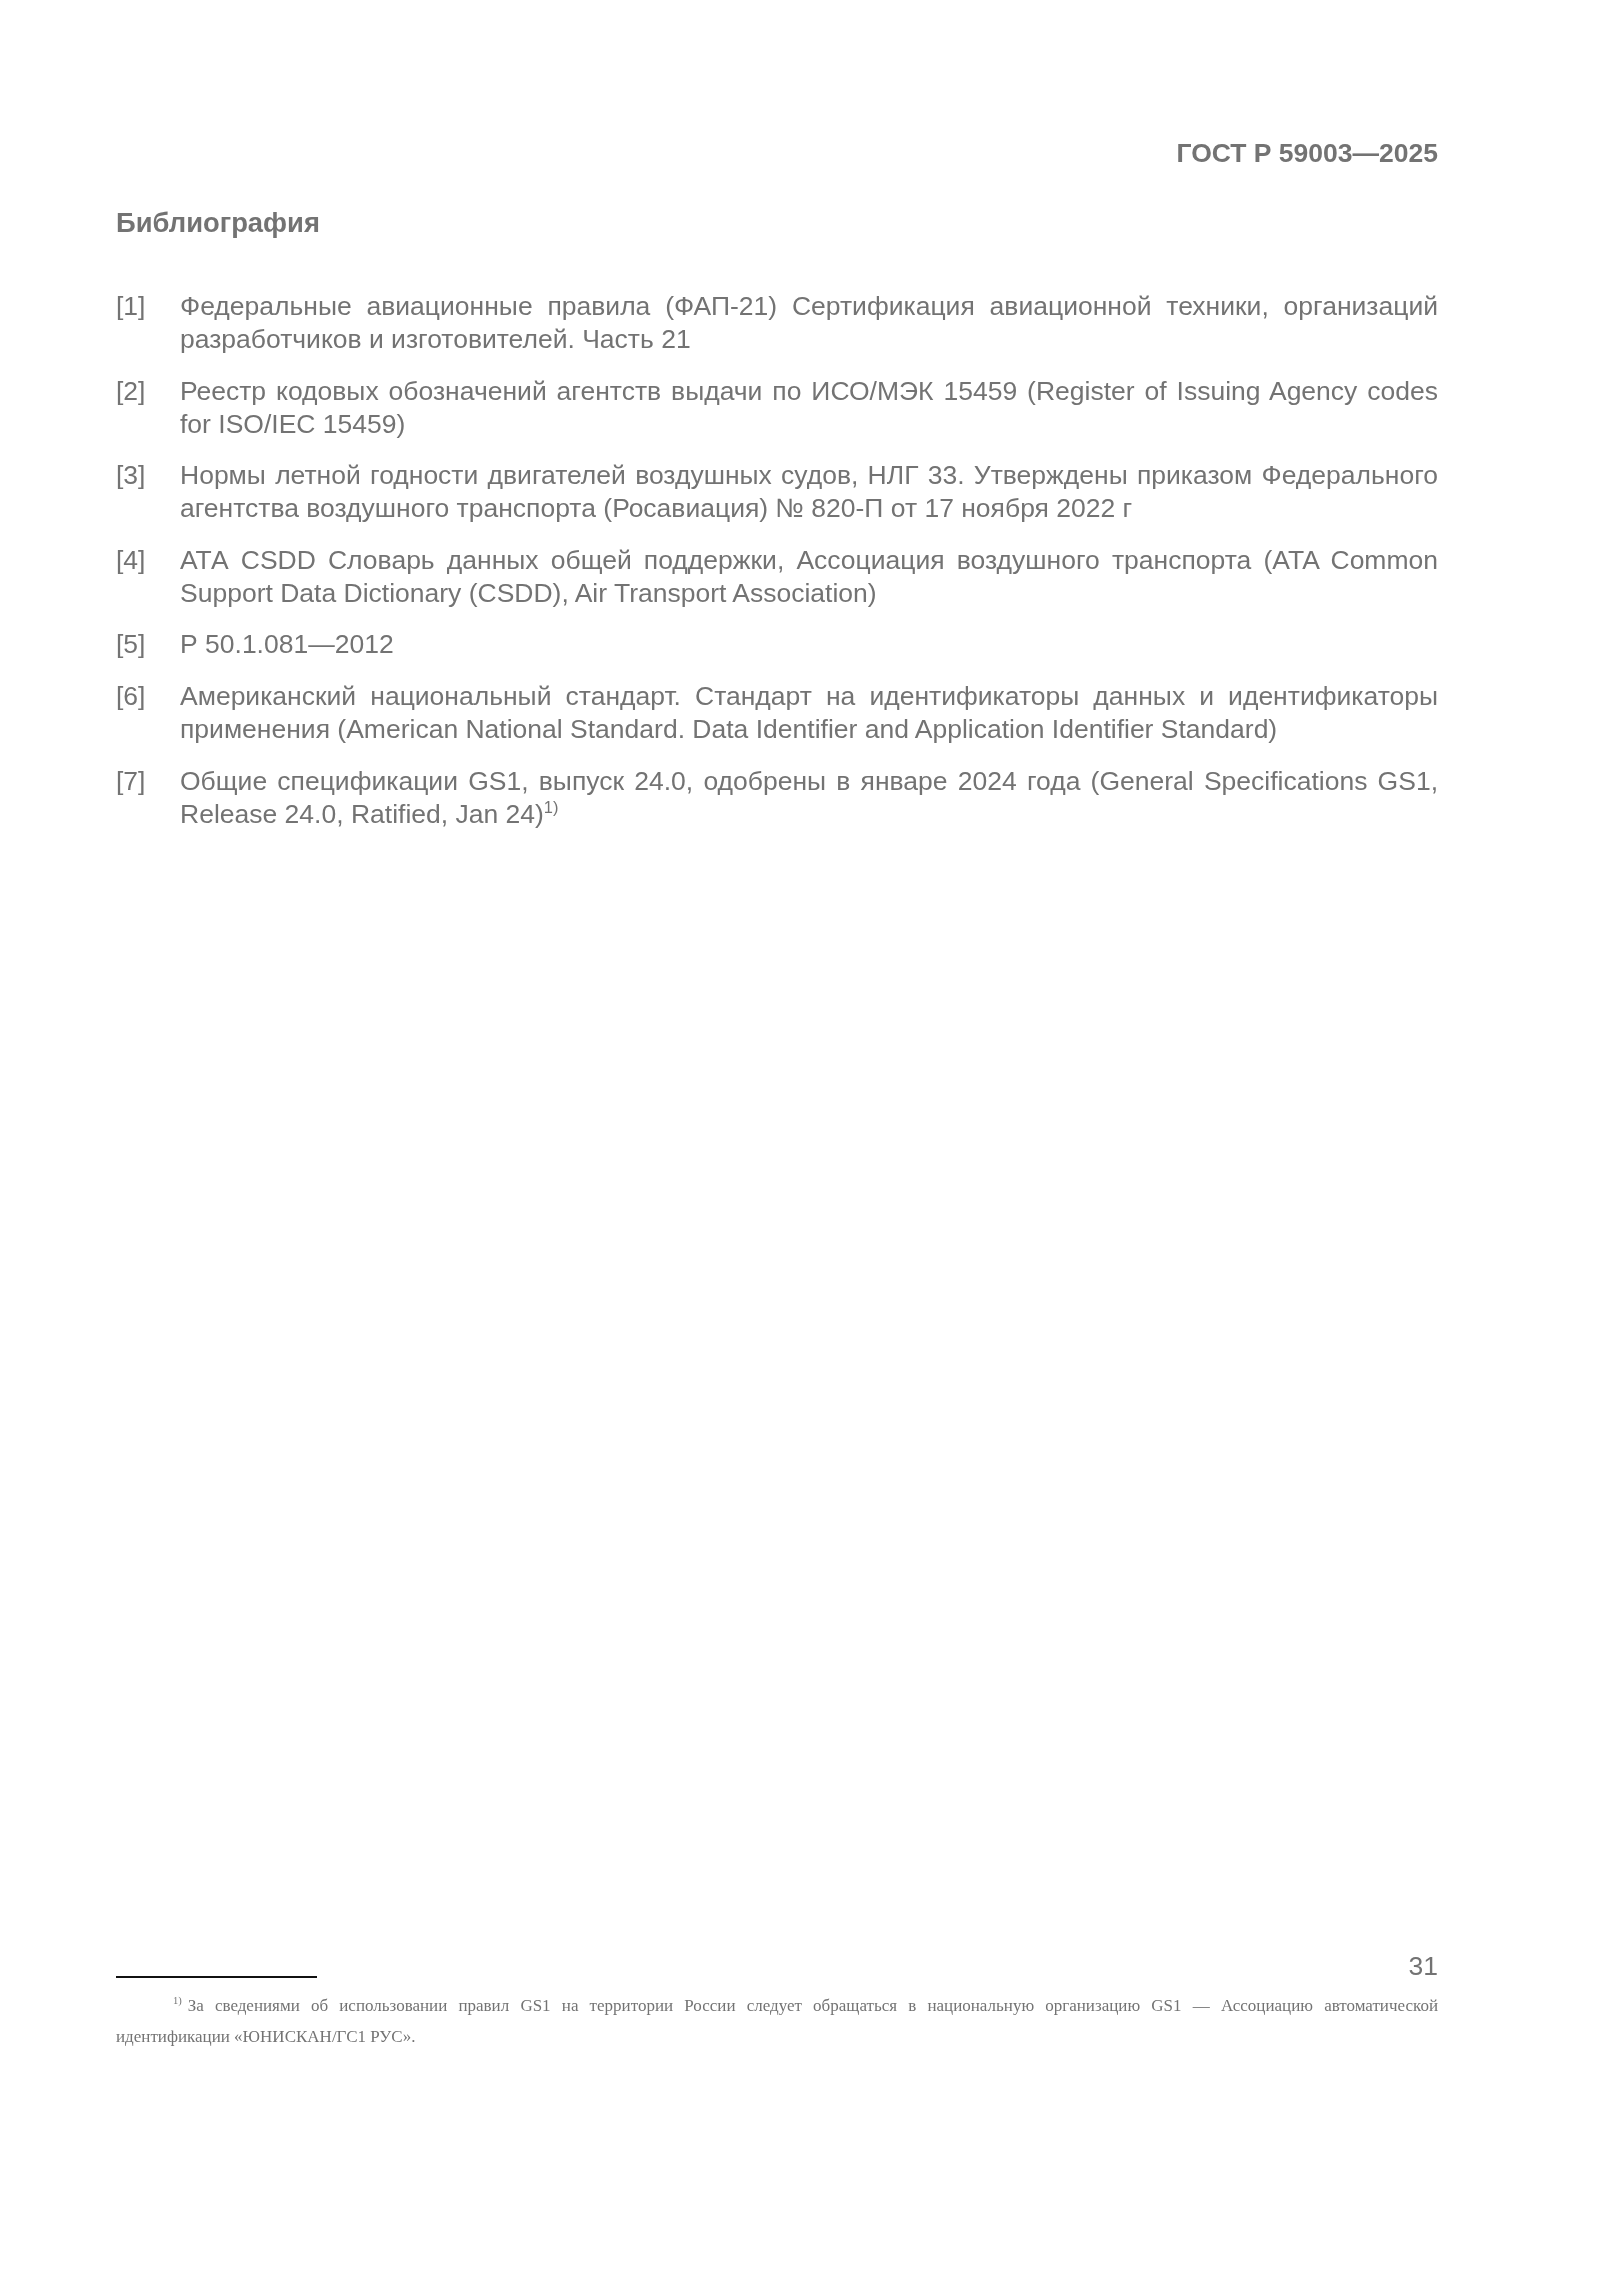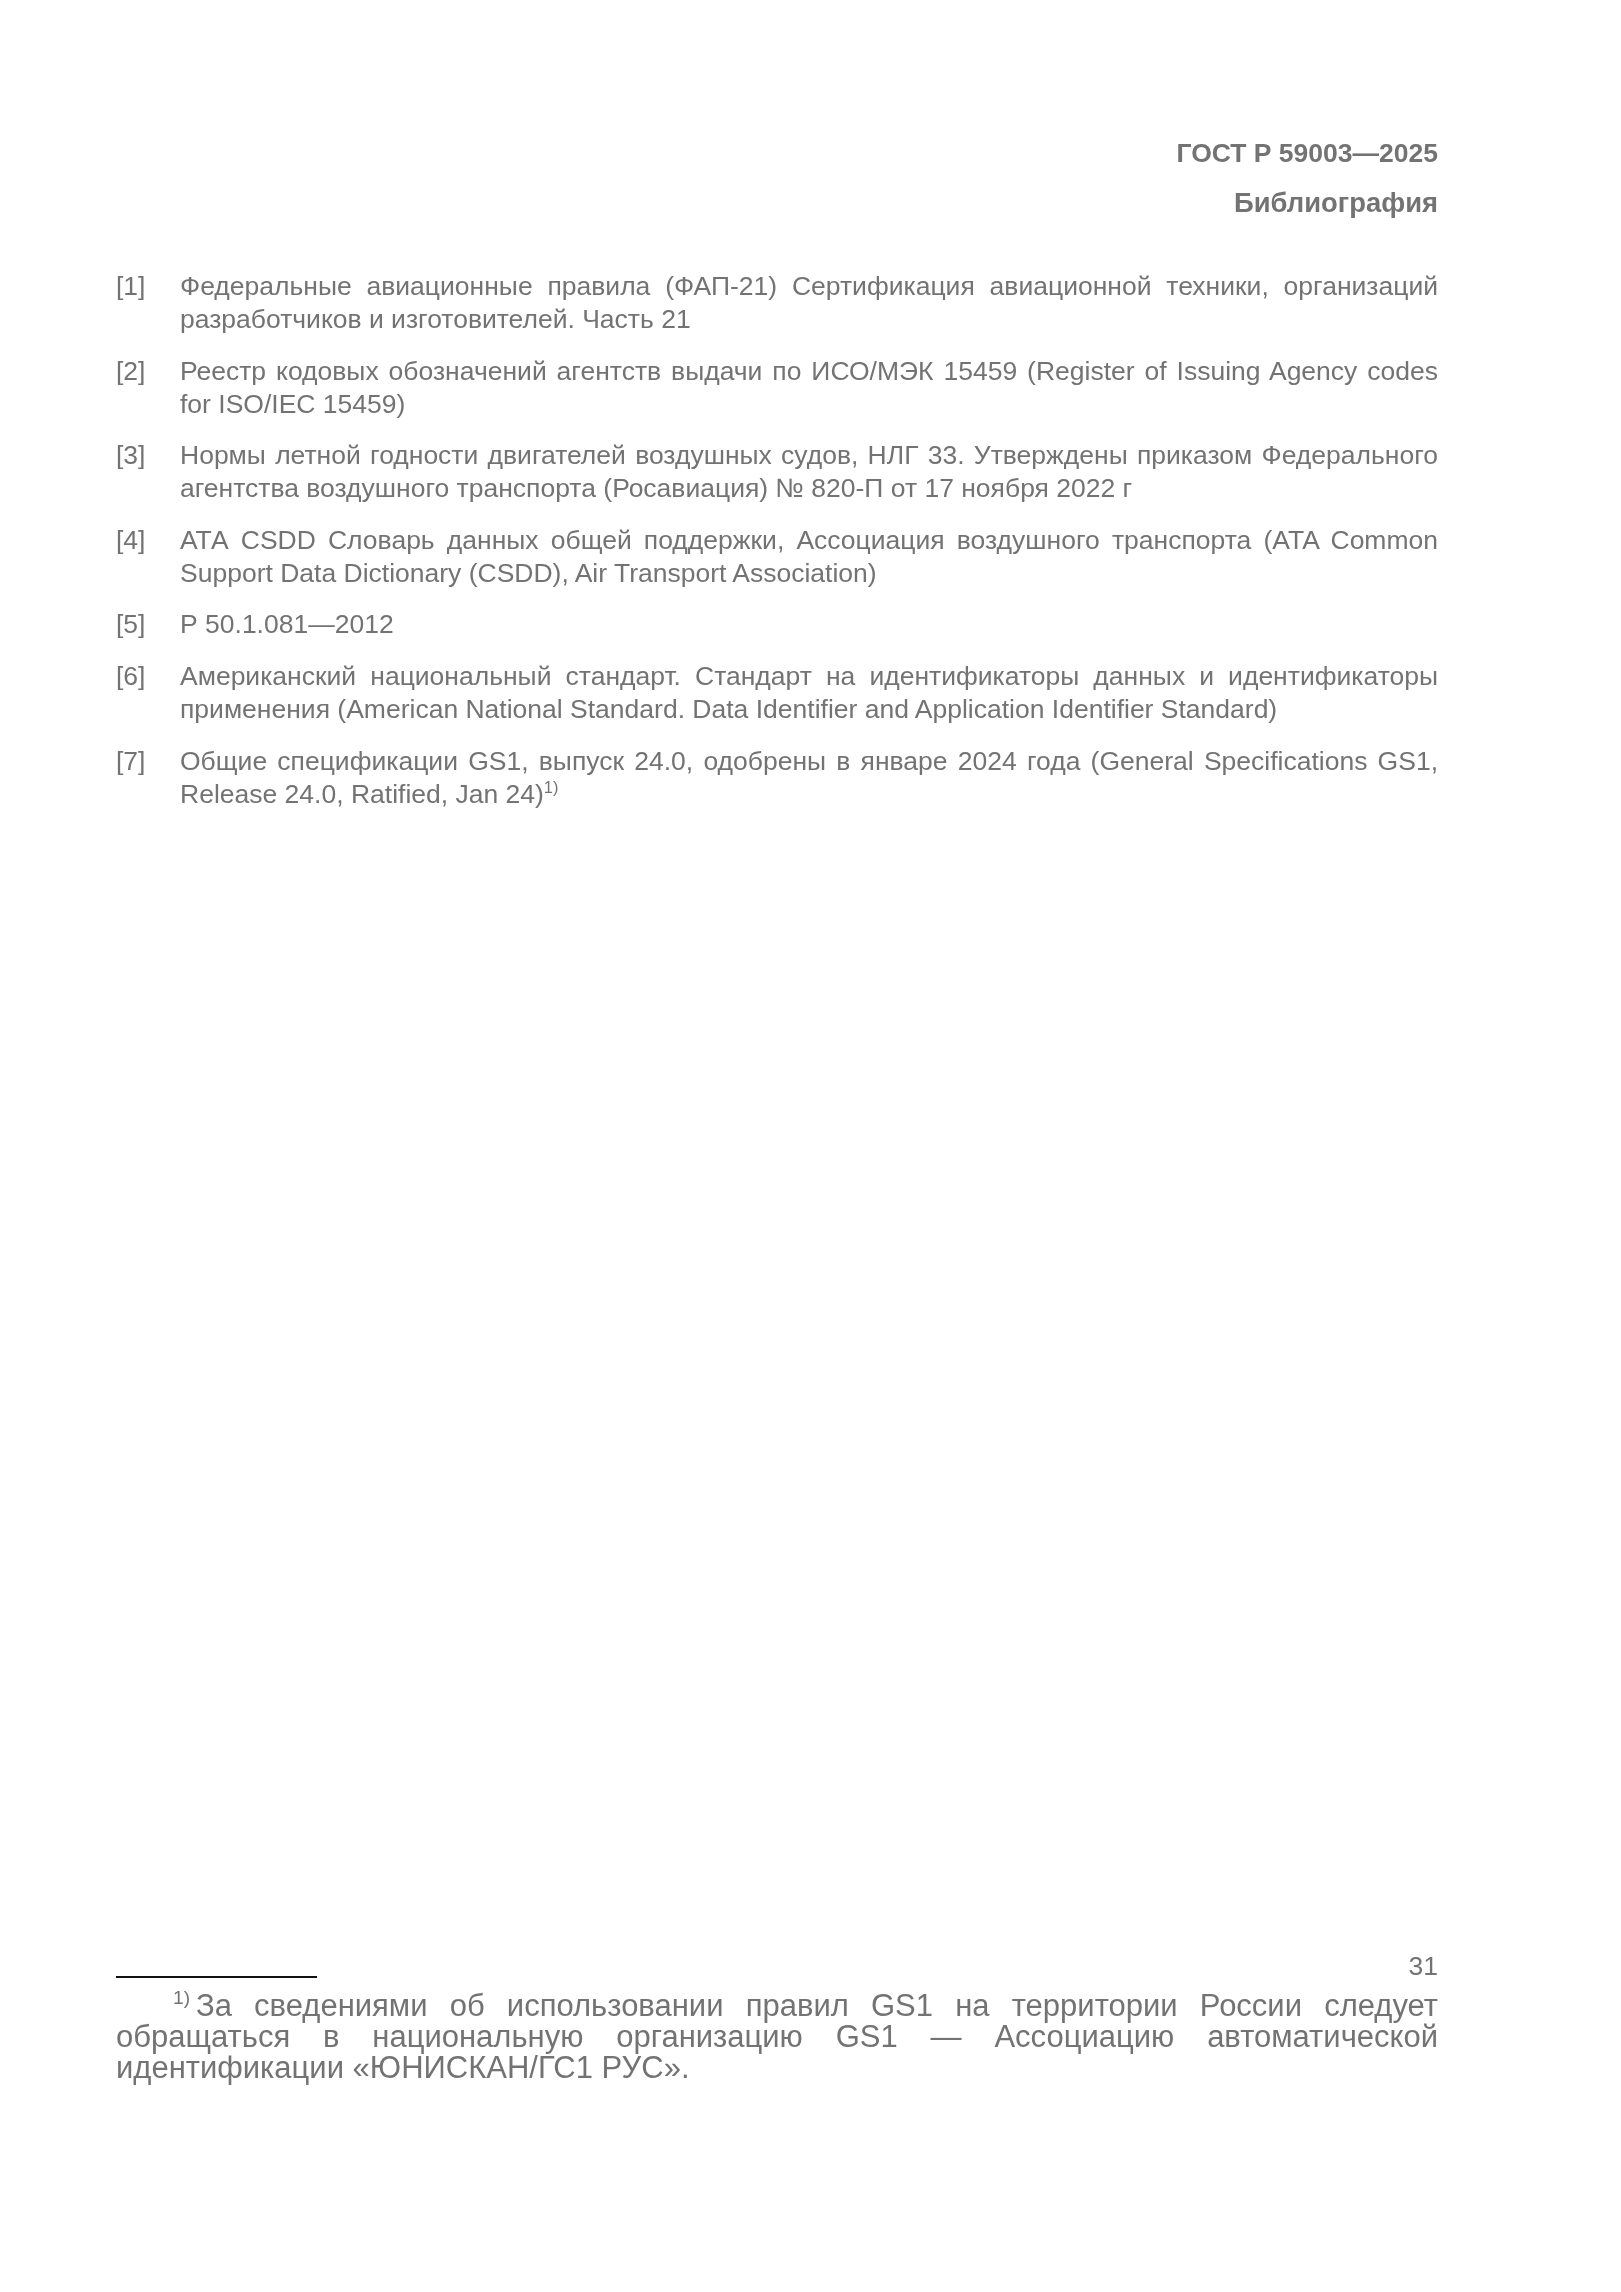--- a/index.html
+++ b/index.html
@@ -18,22 +18,22 @@
     box-sizing: border-box;
     padding: 137px 183px 0 116px;
   }
   .doc-header {
     text-align: right;
     font-weight: bold;
     font-size: 26.5px;
     line-height: 33px;
   }
   .doc-title {
-    margin: 16px 0 51px 0;
-    text-align: right;
+    margin: 36px 0 51px 0;
+    text-align: left;
     font-weight: bold;
     font-size: 27.4px;
     line-height: 33px;
   }
   .entries {
     font-size: 26.5px;
     line-height: 33px;
   }
   .entry {
     display: flex;
@@ -70,24 +70,25 @@
     top: 1976px;
   }
   .footnote-rule {
     width: 201px;
     height: 0;
     border-top: 2px solid #111111;
     margin-bottom: 11.8px;
   }
   .footnote-text {
     margin: 0;
-    font-size: 31px;
+    font-size: 17px;
     line-height: 31px;
     text-align: justify;
     text-indent: 57px;
+    font-family: Liberation Serif, serif;
   }
   .footnote-text sup.marker {
     margin-right: 5.9px;
   }
   .page-number {
     position: absolute;
     right: 183px;
     top: 1950px;
     font-size: 26.5px;
     line-height: 33px;

